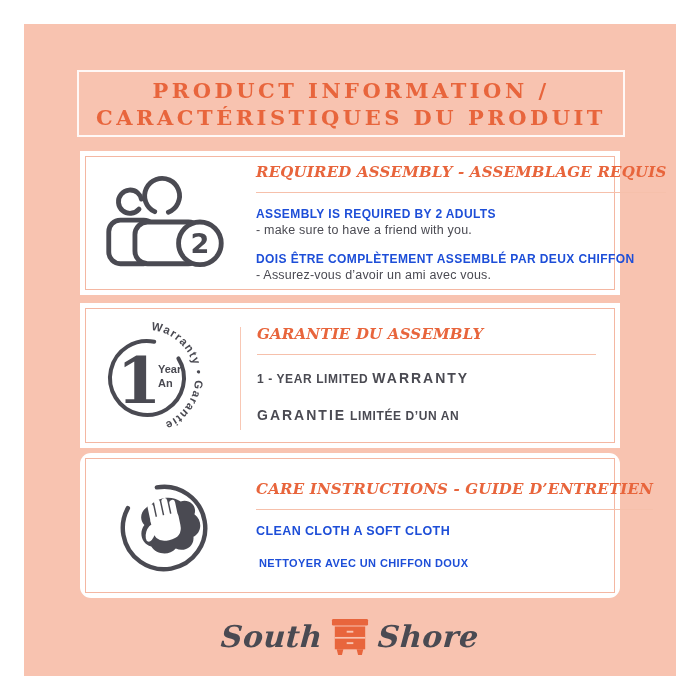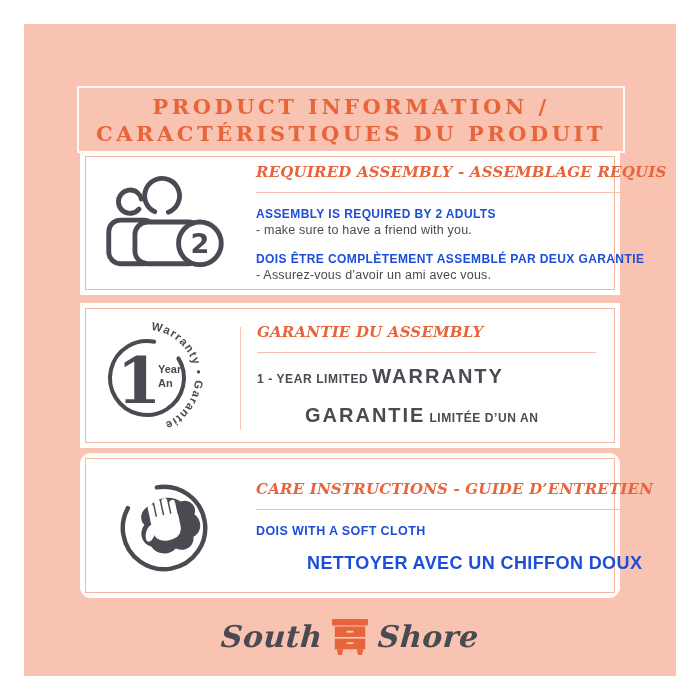--- a/index.html
+++ b/index.html
@@ -6,21 +6,21 @@
   body{
     width:700px;height:700px;background:#ffffff;position:relative;
     font-family:"Liberation Sans",sans-serif;overflow:hidden;
   }
   .canvas{
     position:absolute;left:24px;top:24px;width:652px;height:652px;
     background:#f8c3b0;
   }
   
   .title-box{
-    position:absolute;left:77px;top:86px;width:544px;height:63px;
+    position:absolute;left:77px;top:70px;width:544px;height:63px;
     border:2px solid rgba(255,255,255,0.88);
     display:flex;flex-direction:column;align-items:center;justify-content:center;
   }
   .title-line{
     font-family:"DejaVu Serif",serif;font-weight:bold;
     font-size:21px;line-height:27px;letter-spacing:3.5px;
     color:#e8653c;white-space:nowrap;
   }
   
   .card{position:absolute;left:80px;width:540px;background:#ffffff;}
@@ -41,22 +41,22 @@
     font-size:12px;font-weight:bold;color:#1d4ed8;letter-spacing:0.4px;
     line-height:16px;white-space:nowrap;
   }
   .line-reg{
     font-size:12.5px;font-weight:normal;color:#4a4a52;letter-spacing:0.2px;
     line-height:17px;white-space:nowrap;
   }
   .block-gap{margin-top:12px;}
   .mix-line{color:#4a4a52;white-space:nowrap;line-height:20px;}
   .mix-small{font-size:12px;font-weight:bold;letter-spacing:0.6px;}
-  .mix-big{font-size:20px;font-weight:bold;letter-spacing:2px;}
-  .gap16{margin-top:16px;margin-left:48px;}
+  .mix-big{font-size:14px;font-weight:bold;letter-spacing:2px;}
+  .gap16{margin-top:16px;}
   
   .logo{
     position:absolute;left:0;top:608px;width:700px;height:56px;
     display:flex;align-items:center;justify-content:center;gap:9px;
   }
   .logo-word{
     font-family:"DejaVu Serif",serif;font-style:italic;font-weight:bold;
     font-size:30px;color:#4a4a52;letter-spacing:0.5px;transform:skewX(-4deg);
   }
   .icon-svg{display:block;}
@@ -85,21 +85,21 @@
         </g>
         <text x="102" y="86" font-family="DejaVu Sans, sans-serif" font-size="28" font-weight="bold" fill="#4a4a52" text-anchor="middle">2</text>
       </svg>
     </div>
     <div class="vline"></div>
     <div class="text-cell">
       <div class="card-title">REQUIRED ASSEMBLY - ASSEMBLAGE REQUIS</div>
       <div class="hrule"></div>
       <div class="line-bold">ASSEMBLY IS REQUIRED BY 2 ADULTS</div>
       <div class="line-reg">- make sure to have a friend with you.</div>
-      <div class="line-bold block-gap">DOIS ÊTRE COMPLÈTEMENT ASSEMBLÉ PAR DEUX GARANTIE</div>
+      <div class="line-bold block-gap">DOIS ÊTRE COMPLÈTEMENT ASSEMBLÉ PAR DEUX CHIFFON</div>
       <div class="line-reg">- Assurez-vous d’avoir un ami avec vous.</div>
     </div>
   </div>
 </div>
 
 <div class="card card2">
   <div class="card-frame"></div>
   <div class="card-body">
     <div class="icon-cell">
       <svg class="icon-svg" width="134" height="124" viewBox="0 0 134 124">
@@ -139,22 +139,22 @@
           <rect x="63.5" y="31.5" width="6" height="19" rx="3"></rect>
           <path d="M 41 49 Q 41 45 45 45 H 66 Q 70 45 70 49 V 58 Q 70 71 55.5 71 Q 41 71 41 58 Z"></path>
           <ellipse cx="38.5" cy="60" rx="4.5" ry="9" transform="rotate(28 38.5 60)"></ellipse>
         </g>
       </svg>
     </div>
     <div class="vline"></div>
     <div class="text-cell">
       <div class="card-title">CARE INSTRUCTIONS - GUIDE D’ENTRETIEN</div>
       <div class="hrule"></div>
-      <div class="line-bold" style="font-size:12.5px;">DOIS WITH A SOFT CLOTH</div>
-      <div class="line-bold gap16" style="font-size:18px;padding-left:3px;">NETTOYER AVEC UN CHIFFON DOUX</div>
+      <div class="line-bold" style="font-size:12.5px;">CLEAN CLOTH A SOFT CLOTH</div>
+      <div class="line-bold gap16" style="font-size:11px;padding-left:3px;">NETTOYER AVEC UN CHIFFON DOUX</div>
     </div>
   </div>
 </div>
 
 <div class="logo">
   <span class="logo-word">South</span>
   <span>
     <svg class="icon-svg" width="38" height="40" viewBox="0 0 40 42">
       <g fill="#e8653c">
         <rect x="1" y="3" width="38" height="7" rx="1.5"></rect>

